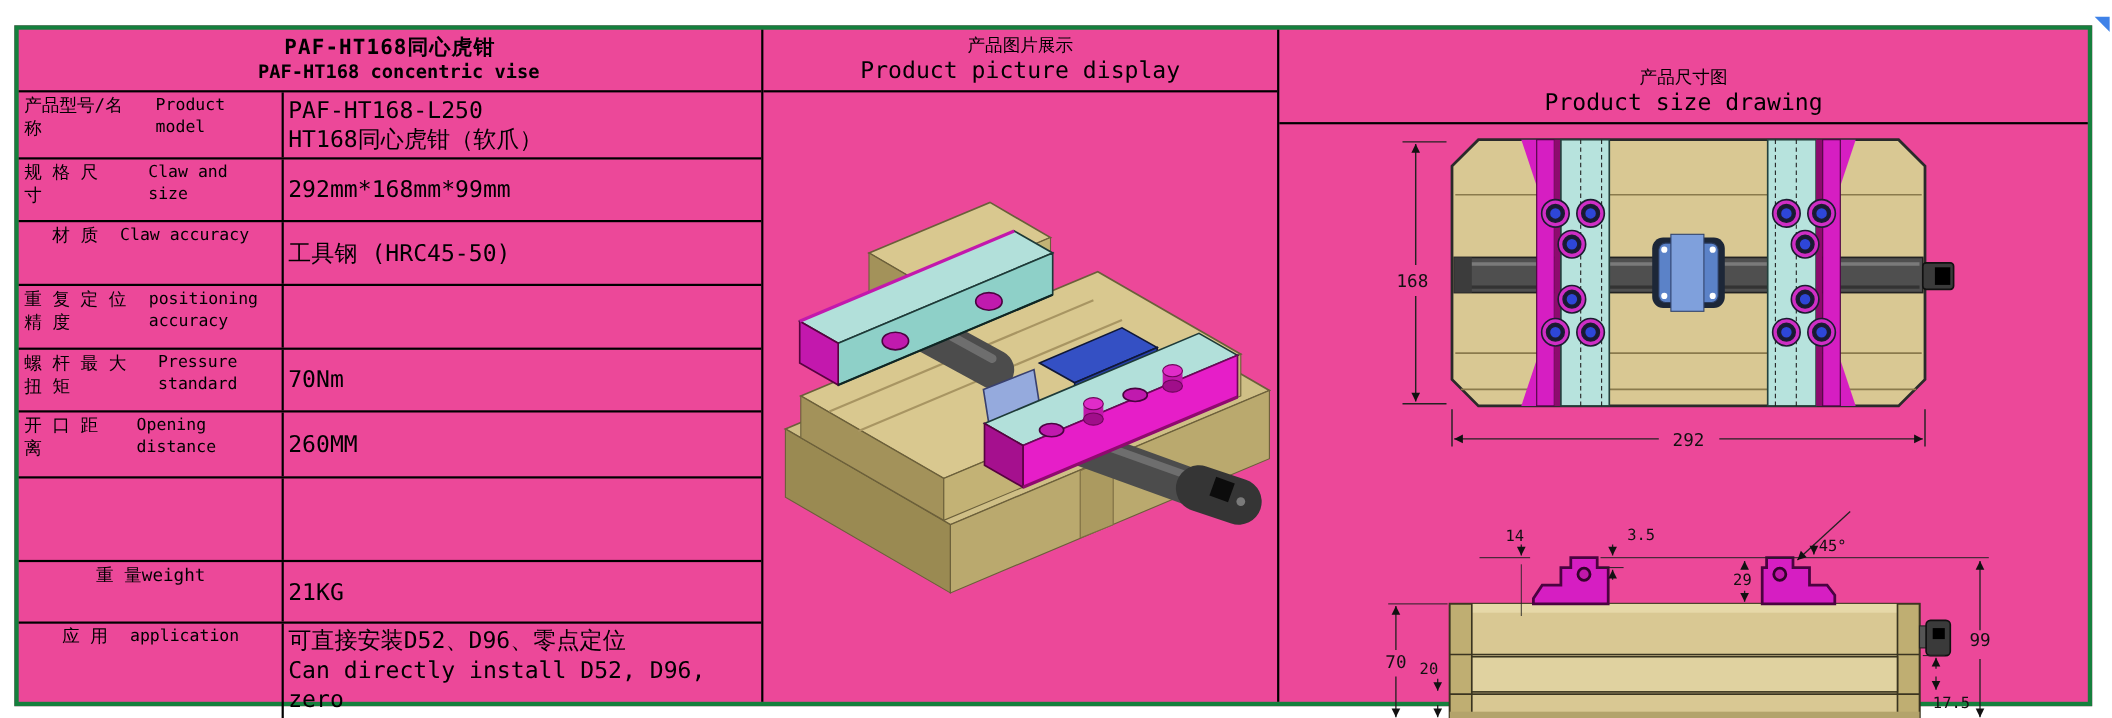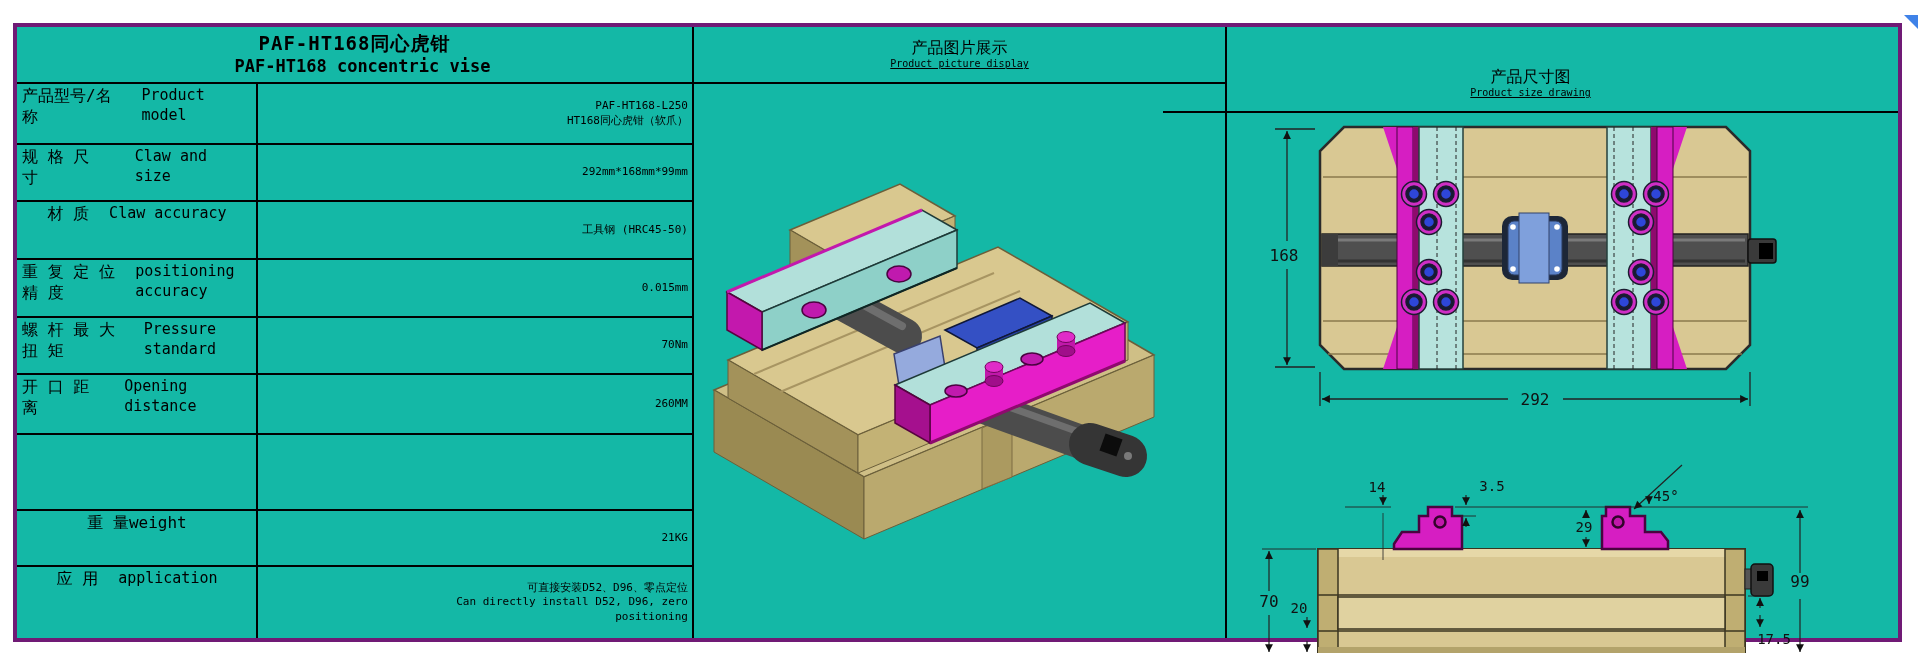--- a/index.html
+++ b/index.html
@@ -1,37 +1,37 @@
 <!DOCTYPE html>
 <html><head>
 <meta charset="utf-8">
 <style>
   html,body{margin:0;padding:0;background:#fff;}
   .stage{position:relative;width:1920px;height:653px;background:#fff;overflow:hidden;
          font-family:"DejaVu Sans Mono","Liberation Mono",monospace;color:#000;}
   .sheet{position:absolute;left:13px;top:23px;width:1889px;height:619px;
-         border:4px solid #701a75;box-sizing:border-box;background:#14b8a6;}
+         border:4px solid #15803d;box-sizing:border-box;background:#ec4899;}
   .col{position:absolute;top:0;height:100%;box-sizing:border-box;}
   .col-left{left:0;width:677px;border-right:2px solid #000;}
-  .col-mid{left:677px;width:533px;border-right:2px solid #000;}
+  .col-mid{left:677px;width:469px;border-right:2px solid #000;}
   .col-right{left:1146px;width:735px;margin-top:29px;}
   .col-head{height:55px;border-bottom:2px solid #000;display:flex;flex-direction:column;
             align-items:center;justify-content:center;line-height:1.25;}
   .t-zh{font-size:19px;font-weight:bold;letter-spacing:1px;}
   .t-en{font-size:17px;font-weight:bold;padding-left:16px;}
   .h-zh{font-size:16px;}
-  .h-en{font-size:10px;text-decoration:underline;}
+  .h-en{font-size:21px;}
   .spec-rows{position:absolute;top:57px;bottom:0;left:0;right:0;display:grid;
              grid-template-rows:61px 57px 58px 58px 57px 60px 76px 56px 1fr;}
   .spec-row{display:grid;grid-template-columns:241px 1fr;border-bottom:2px solid #000;box-sizing:border-box;}
   .spec-row:last-child{border-bottom:none;}
   .cell-label{border-right:2px solid #000;box-sizing:border-box;padding:2px 4px 2px 5px;
               display:flex;flex-direction:row;justify-content:center;line-height:1.3;gap:20px;}
-  .cell-value{padding:2px 4px 2px 21px;display:flex;flex-direction:column;justify-content:center;
-              font-size:11px;line-height:1.28;align-items:flex-end;}
+  .cell-value{padding:2px 4px 2px 4px;display:flex;flex-direction:column;justify-content:center;
+              font-size:21px;line-height:1.28;}
   .zh{font-size:16px;}
   .en{font-size:15px;}
   .panel-art{position:absolute;top:57px;left:0;}
   .dim-text{font-size:16px;fill:#111;}
   .dim-text-sm{font-size:14px;fill:#111;}
   .corner-marker{position:absolute;left:1904px;top:15px;}
 </style>
 </head>
 <body>
 
@@ -73,23 +73,20 @@
           </div>
           <div class="cell-value">
             <div>工具钢 (HRC45-50)</div>
           </div>
         </div>
 
         <div class="spec-row">
           <div class="cell-label">
             <div class="zh">重 复 定 位 精 度</div>
             <div class="en">positioning accuracy</div>
-          </div>
-          <div class="cell-value">
-            <div>0.015mm</div>
           </div>
         </div>
 
         <div class="spec-row">
           <div class="cell-label">
             <div class="zh">螺 杆 最 大 扭 矩</div>
             <div class="en">Pressure standard</div>
           </div>
           <div class="cell-value">
             <div>70Nm</div>

